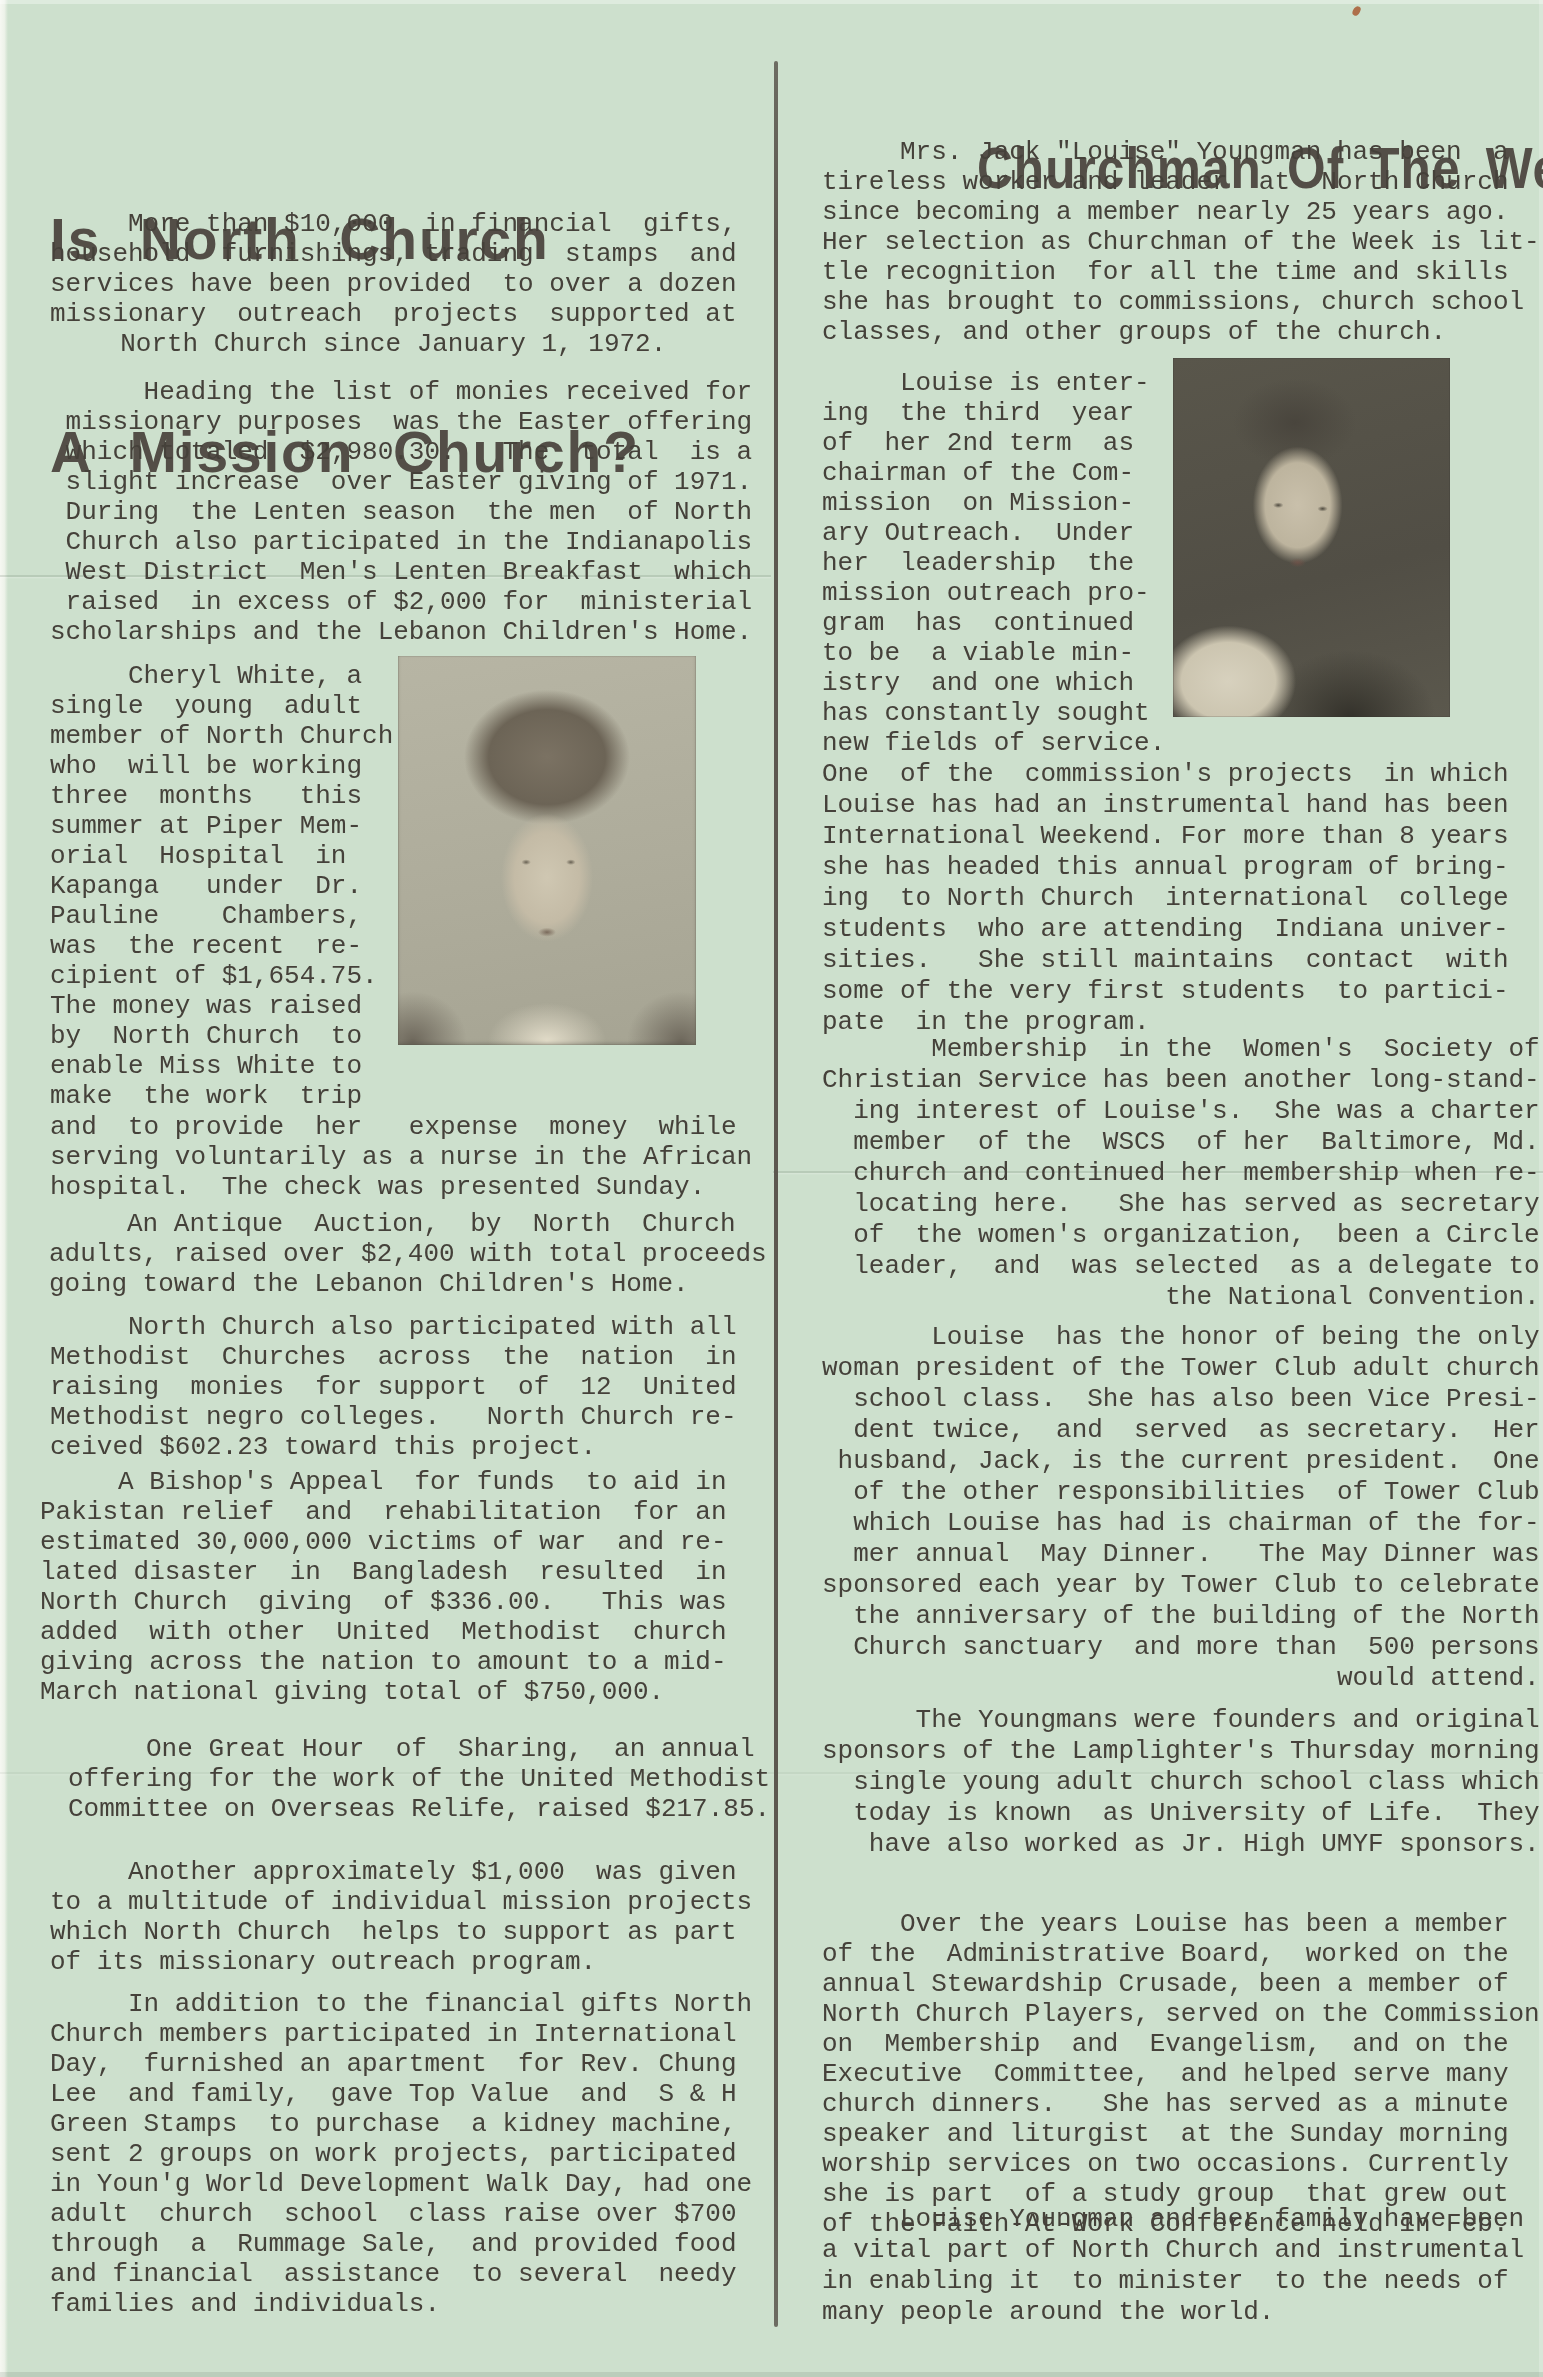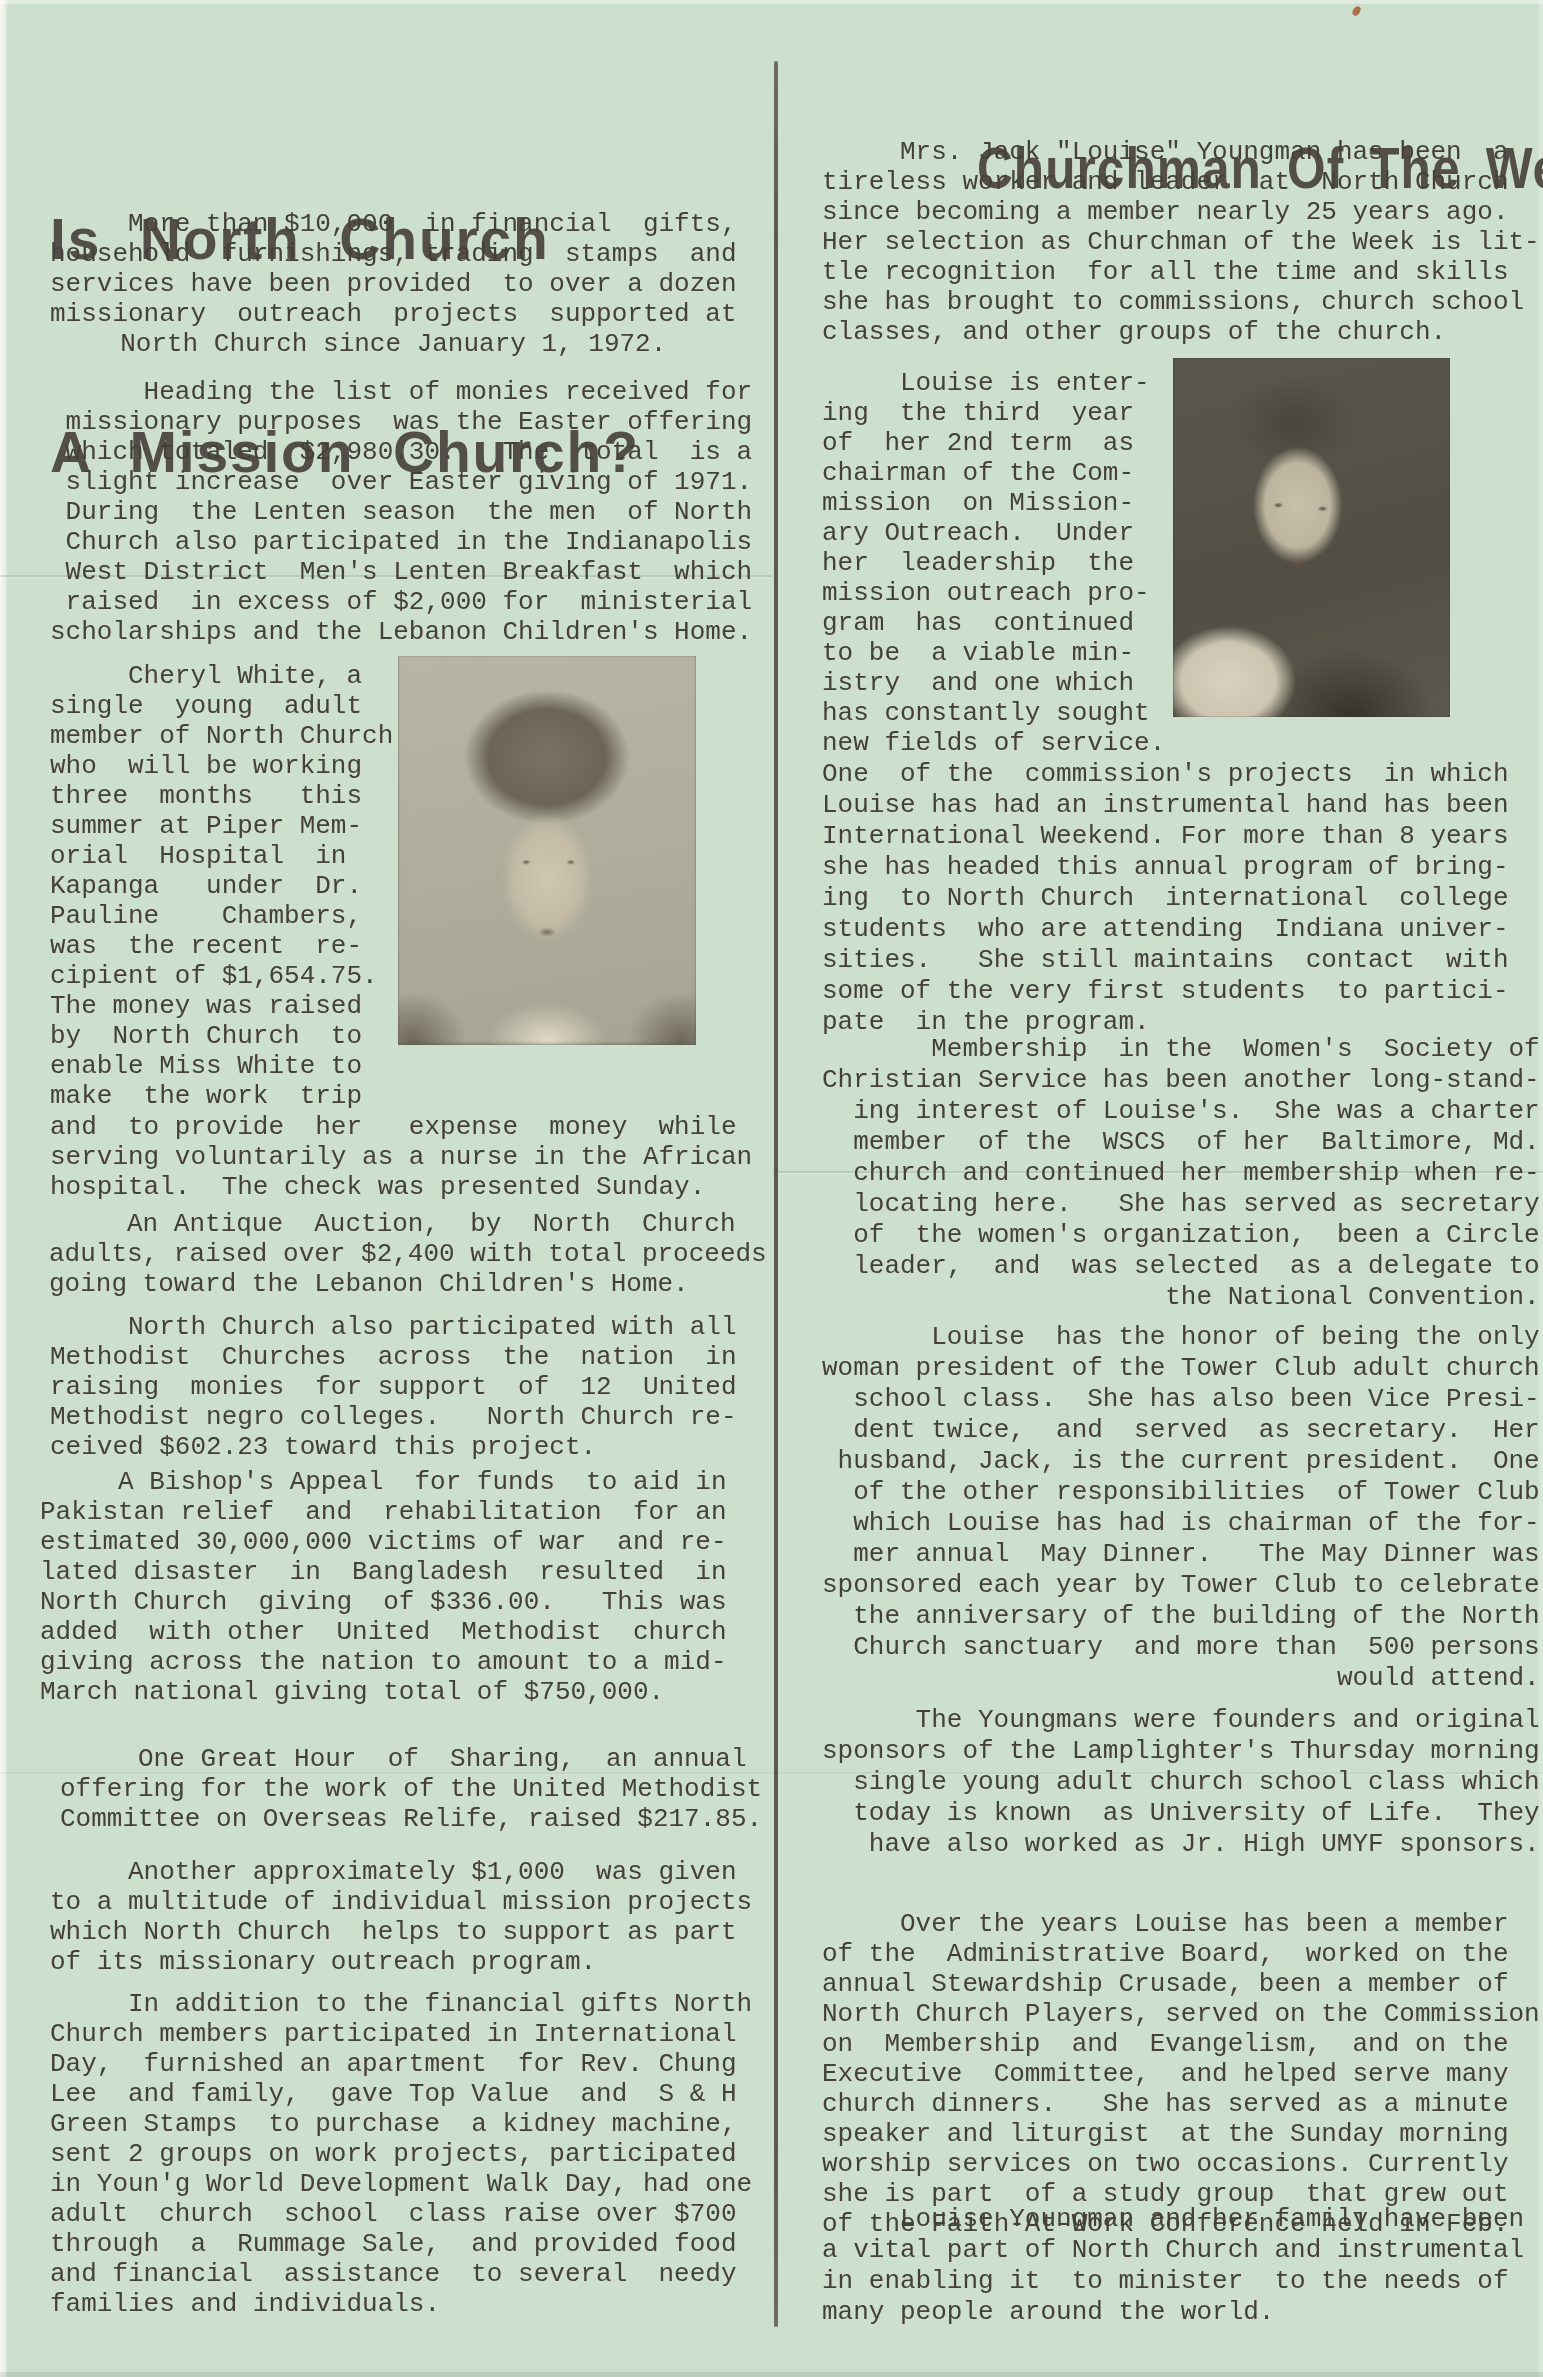--- a/index.html
+++ b/index.html
@@ -150,21 +150,21 @@
 Methodist negro colleges.   North Church re-
 ceived $602.23 toward this project.</pre>
   <pre class="txt" style="left:40px;top:1467px;">     A Bishop's Appeal  for funds  to aid in
 Pakistan relief  and  rehabilitation  for an
 estimated 30,000,000 victims of war  and re-
 lated disaster  in  Bangladesh  resulted  in
 North Church  giving  of $336.00.   This was
 added  with other  United  Methodist  church
 giving across the nation to amount to a mid-
 March national giving total of $750,000.</pre>
-  <pre class="txt" style="left:60px;top:1734px;margin-top:10px;">     One Great Hour  of  Sharing,  an annual
+  <pre class="txt" style="left:68px;top:1734px;">     One Great Hour  of  Sharing,  an annual
 offering for the work of the United Methodist
 Committee on Overseas Relife, raised $217.85.</pre>
   <pre class="txt" style="left:50px;top:1857px;">     Another approximately $1,000  was given
 to a multitude of individual mission projects
 which North Church  helps to support as part
 of its missionary outreach program.</pre>
   <pre class="txt" style="left:50px;top:1989px;">     In addition to the financial gifts North
 Church members participated in International
 Day,  furnished an apartment  for Rev. Chung
 Lee  and family,  gave Top Value  and  S &amp; H

